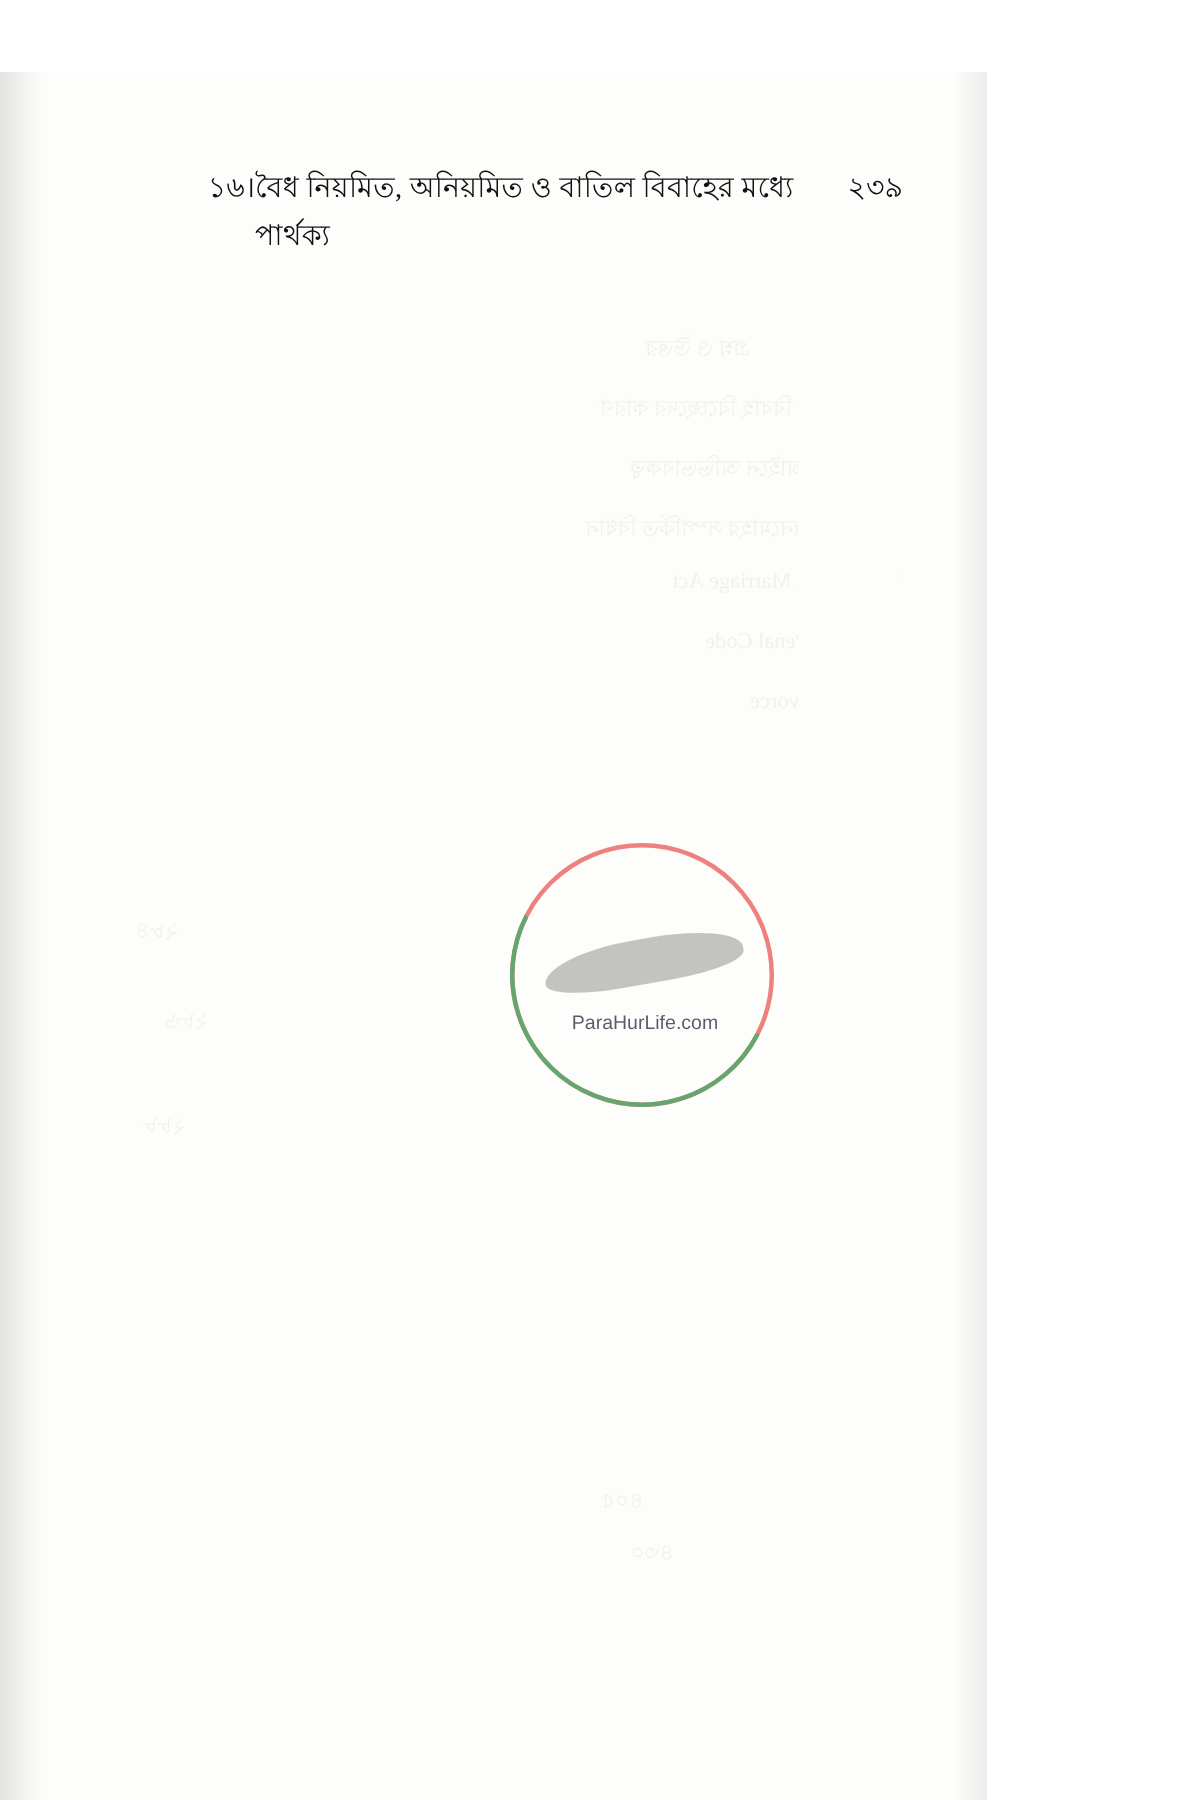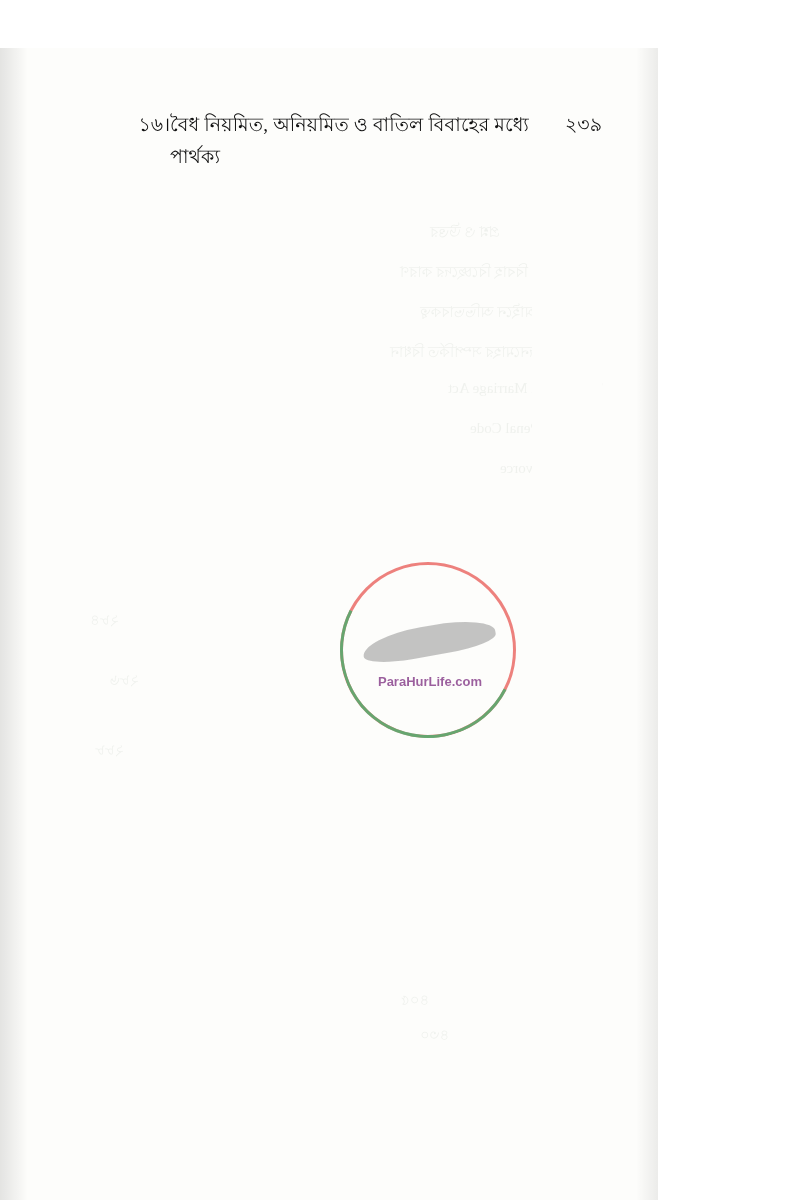--- a/index.html
+++ b/index.html
@@ -138,24 +138,23 @@
     opacity: 0.55;
     border-radius: 50% 50% 40% 40% / 70% 60% 40% 40%;
     transform: rotate(-10deg);
   }
   .wm-text {
     position: absolute;
     left: 0; right: 0;
     top: 120px;
     text-align: center;
     font-size: 13px;
-    color: #701a75;
+    color: #0f172a;
     font-family: "Liberation Sans", sans-serif;
     opacity: 0.85;
-    font-weight: bold;
   }
   .edge-shadow {
     position: absolute;
     left: 0; top: 0; bottom: 0;
     width: 28px;
     background: linear-gradient(to right, rgba(0,0,0,0.10), rgba(0,0,0,0));
     z-index: 4;
     pointer-events: none;
   }
   .edge-shadow-r {

